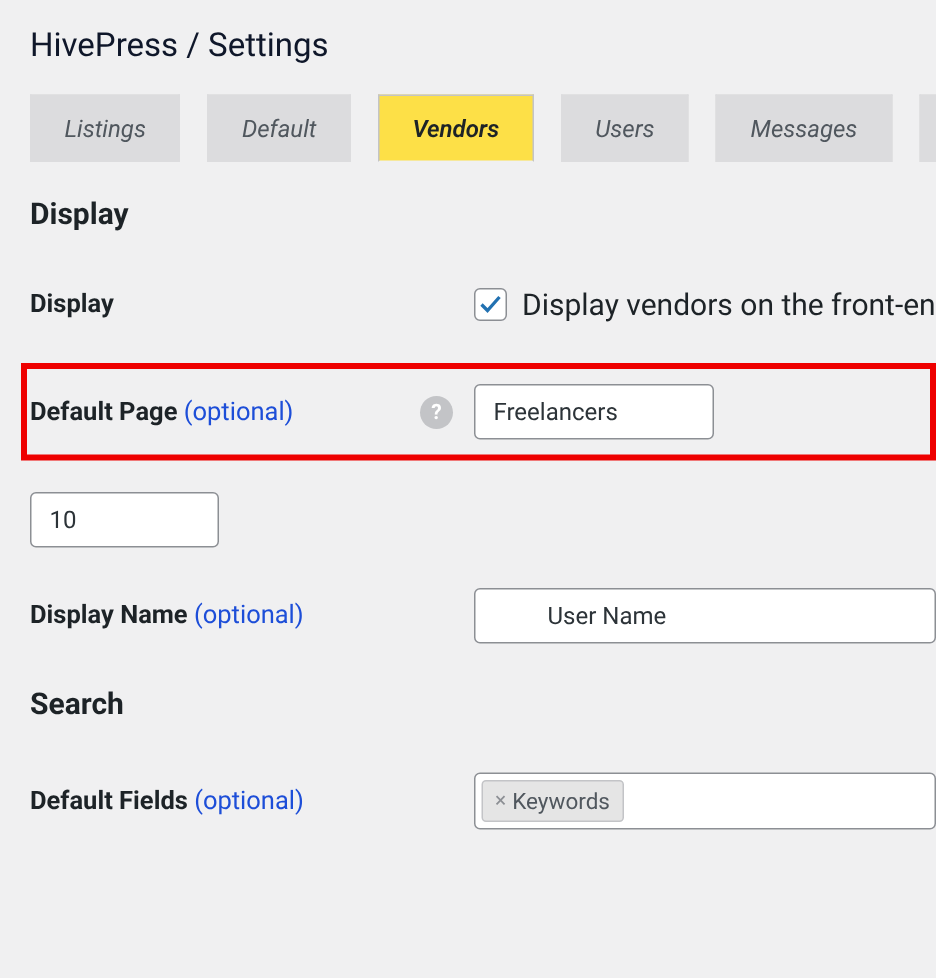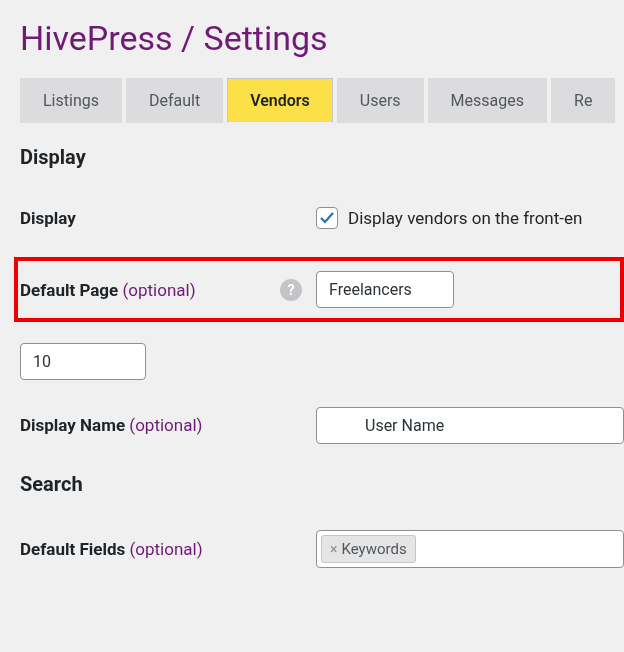--- a/index.html
+++ b/index.html
@@ -6,29 +6,30 @@
     body {
       font-family: -apple-system, BlinkMacSystemFont, "Segoe UI", Roboto, sans-serif;
       background: #f0f0f1;
       color: #1d2327;
       width: 624px;
       height: 652px;
       overflow: hidden;
       padding: 18px 0 0 20px;
     }
     .page-title {
-      font-size: 34px;
+      font-size: 22px;
       font-weight: 400;
-      color: #701a75;
+      color: #0f172a;
       margin-bottom: 20px;
     }
     .tabs {
       display: flex;
-      gap: 4px;
+      gap: 18px;
       margin-bottom: 22px;
+      font-style: italic;
     }
     .tab {
       background: #dcdcde;
       color: #50575e;
       font-size: 16px;
       padding: 12px 22px;
       cursor: pointer;
       border: 1px solid #dcdcde;
       border-bottom: none;
       white-space: nowrap;
@@ -72,21 +73,21 @@
       align-items: center;
       gap: 6px;
     }
     .form-label {
       font-size: 17px;
       font-weight: 700;
       color: #1d2327;
     }
     .form-label .optional {
       font-weight: 400;
-      color: #701a75;
+      color: #1d4ed8;
     }
     .help-icon {
       width: 22px;
       height: 22px;
       border-radius: 50%;
       background: #c3c4c7;
       color: #fff;
       display: inline-flex;
       align-items: center;
       justify-content: center;
@@ -106,21 +107,21 @@
       border: 1px solid #8c8f94;
       border-radius: 4px;
       background: #fff;
       display: inline-flex;
       align-items: center;
       justify-content: center;
       color: #2271b1;
       font-size: 16px;
     }
     .checkbox-desc {
-      font-size: 17px;
+      font-size: 20px;
       color: #1d2327;
       white-space: nowrap;
     }
     .text-input, .select-input {
       font-size: 16px;
       padding: 8px 12px;
       border: 1px solid #8c8f94;
       border-radius: 4px;
       background: #fff;
       color: #2c3338;
@@ -156,21 +157,21 @@
       font-size: 15px;
       color: #50575e;
     }
     .tag-remove {
       color: #8c8f94;
       font-size: 14px;
       cursor: pointer;
       line-height: 1;
     }
     .highlighted .select-input {
-      width: 138px;
+      width: 160px;
     }
   </style>
 </head>
 <body>
 
 <h1 class="page-title">HivePress / Settings</h1>
 
 <div class="tabs">
   <div class="tab">Listings</div>
   <div class="tab">Default</div>

